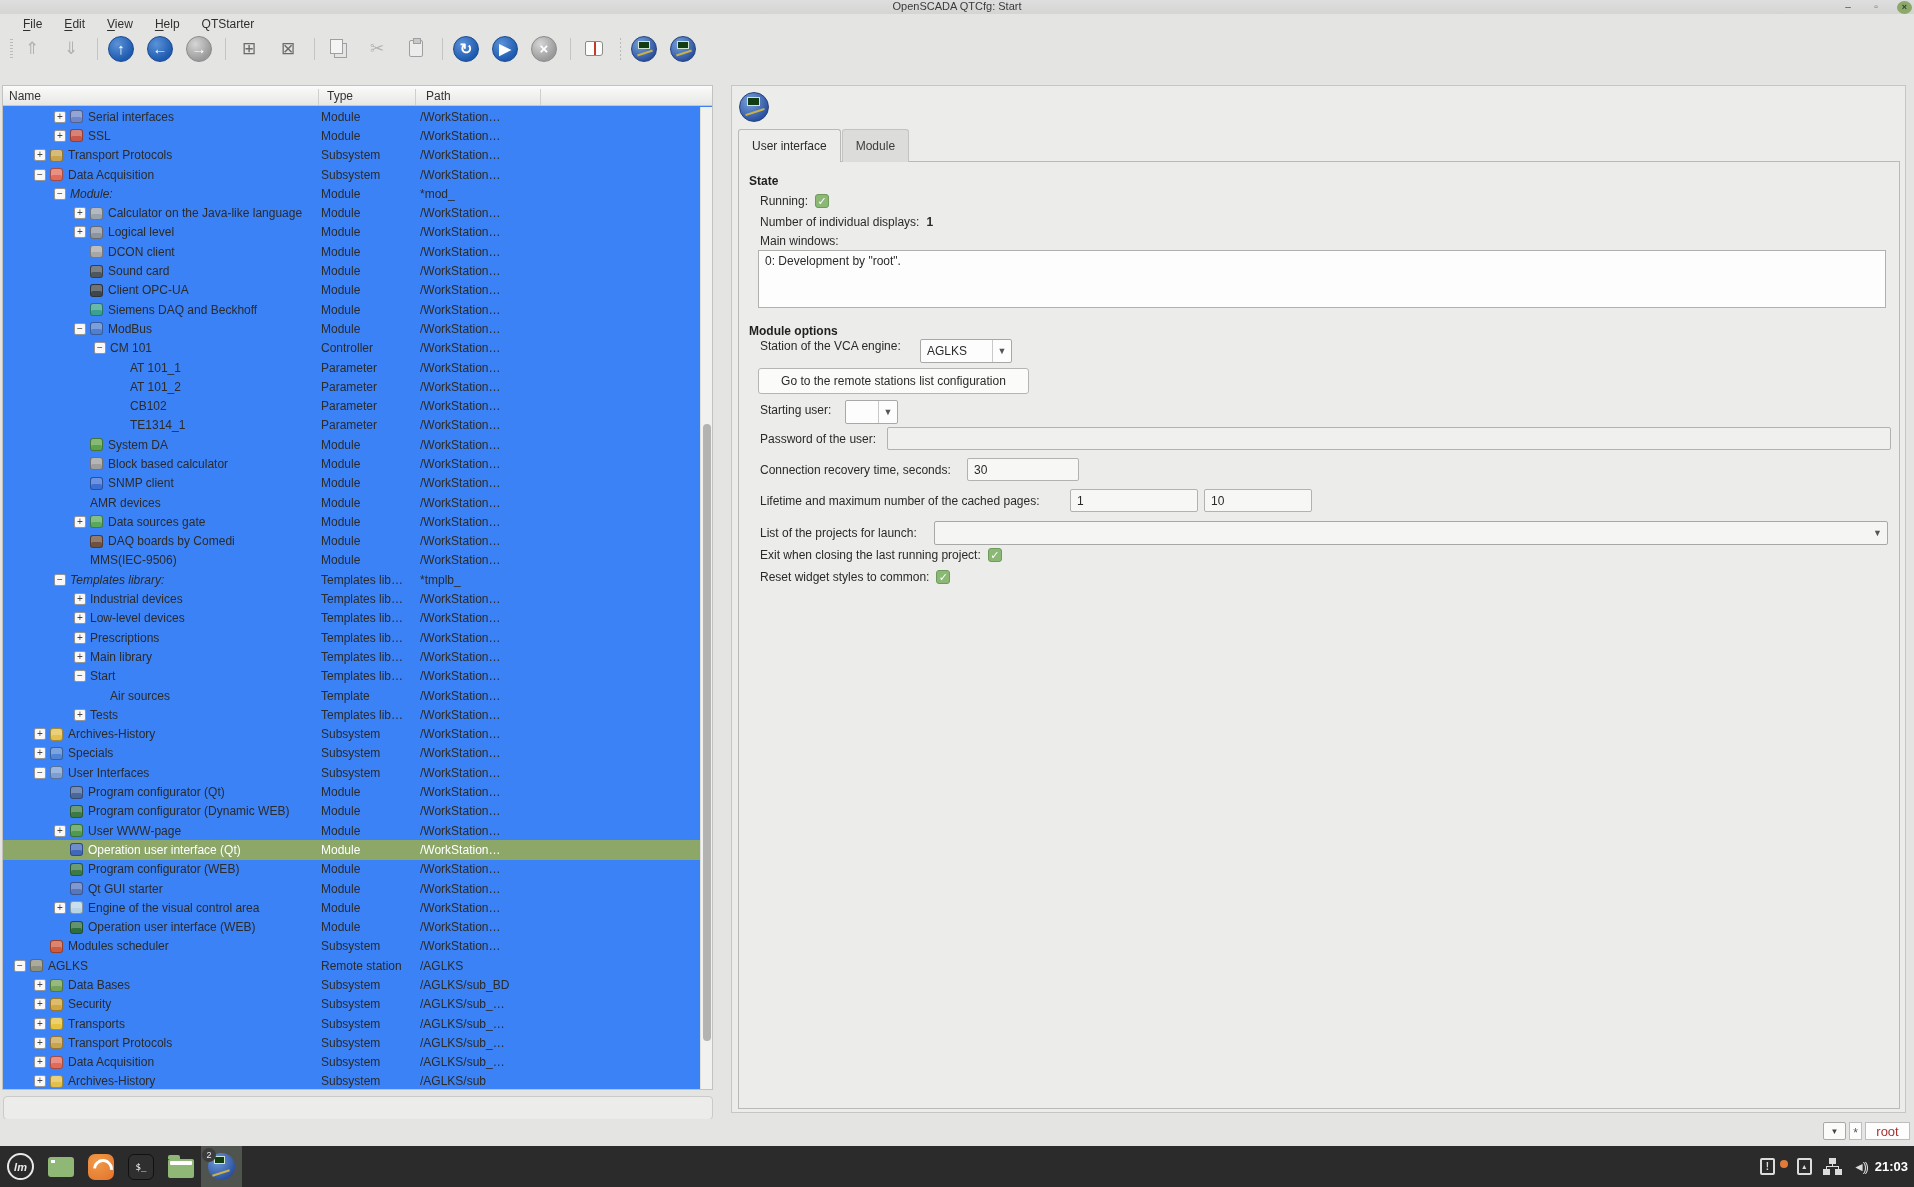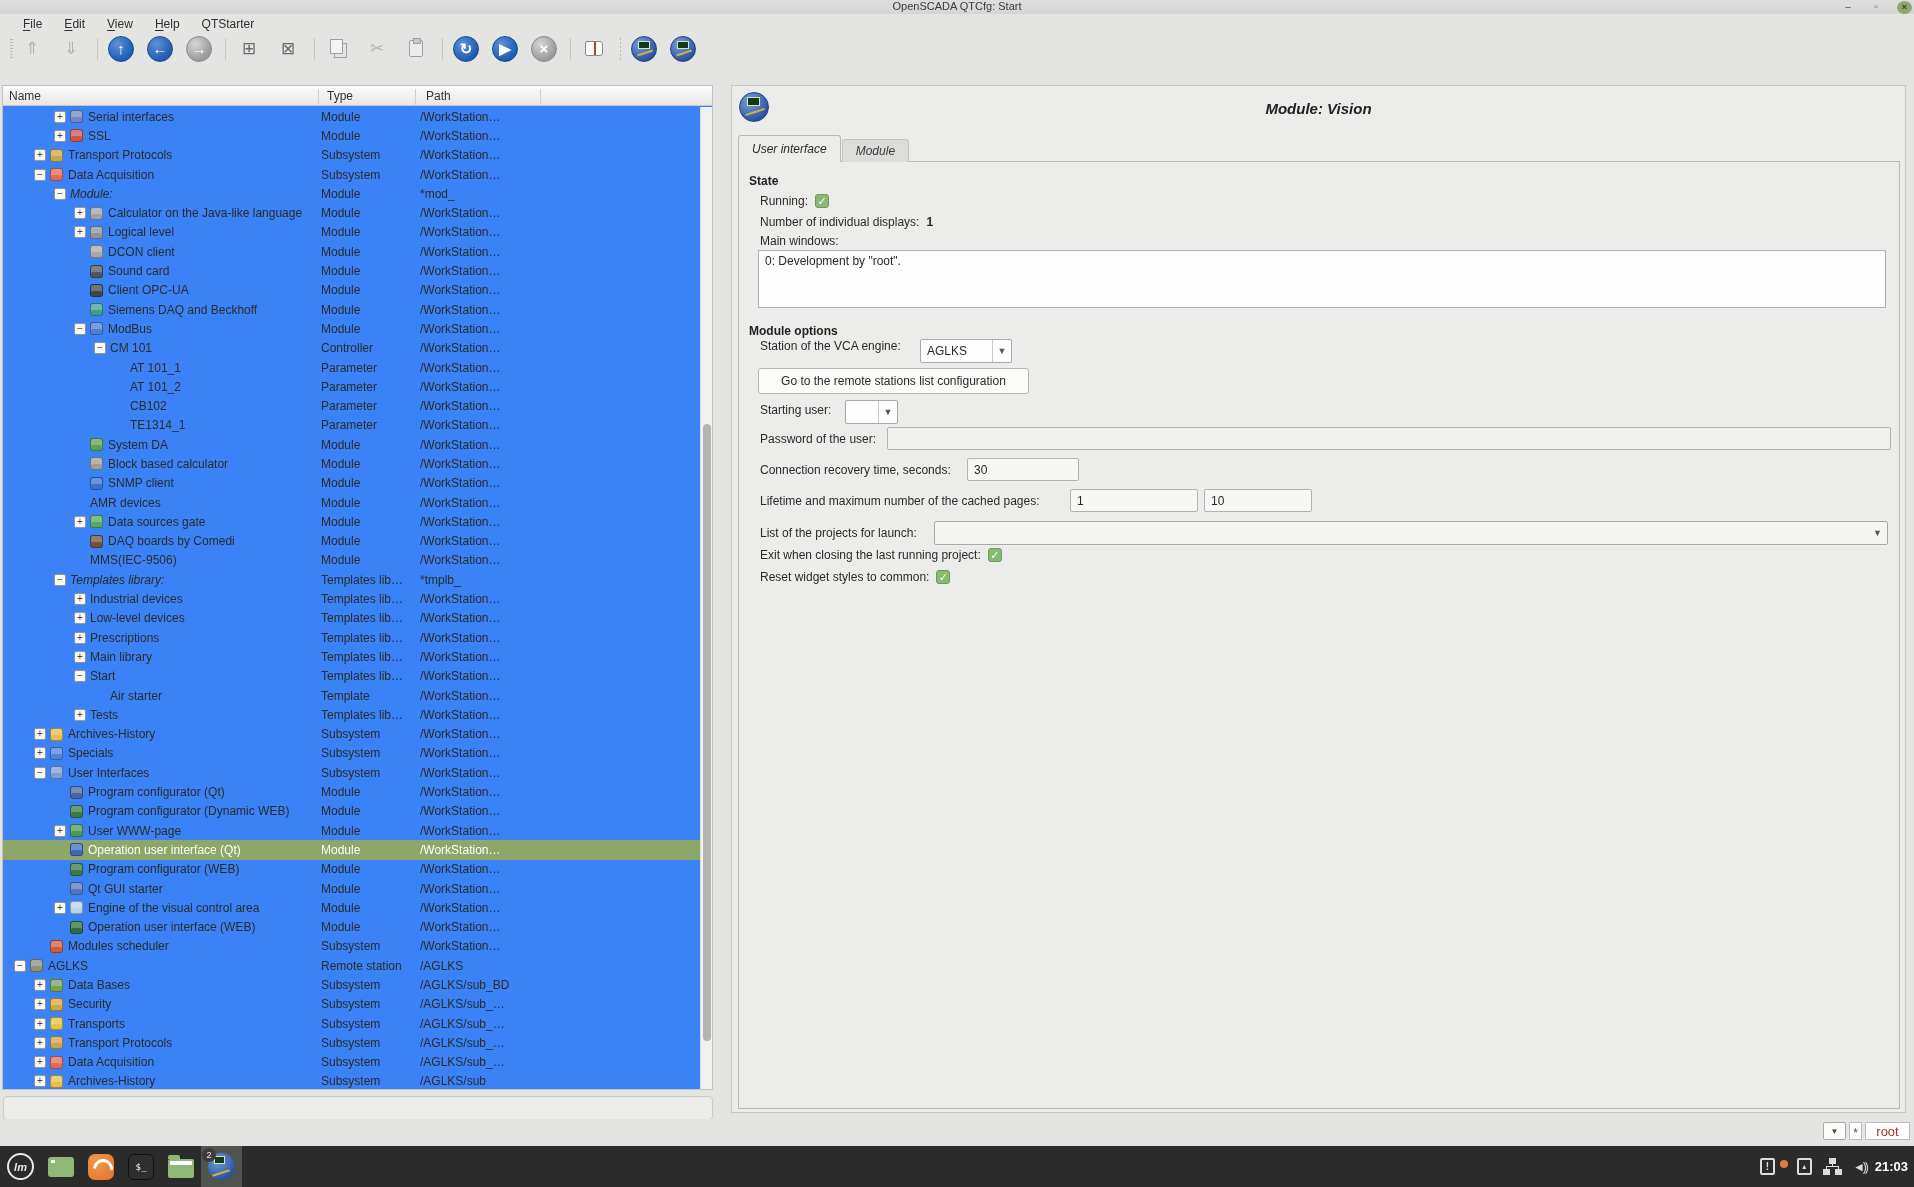--- a/index.html
+++ b/index.html
@@ -72,21 +72,21 @@
   
   #rightpanel { position:absolute; left:731px; top:85px; width:1175px; height:1028px;
                 background:#ececea; border:1px solid #c6c6c4; }
   #panel-icon { position:absolute; left:7px; top:6px; width:30px; height:30px; border-radius:50%;
                 background:radial-gradient(circle at 35% 30%, #7aa3dd, #2a4f9e 75%); border:1px solid #23417e; }
   #panel-icon .mini-screen { width:13px; height:9px; background:#123c12; border:1px solid #cfe4cf; position:absolute; top:4px; left:7px; }
   #panel-icon .mini-tool { width:20px; height:2px; background:#c8b24a; position:absolute; bottom:8px; left:5px; transform:rotate(-18deg); }
   #panel-title { position:absolute; left:0; top:14px; width:100%; text-align:center;
                  font-size:15px; font-weight:bold; font-style:italic; color:#222; }
   #tabs { position:absolute; left:6px; top:49px; display:flex; align-items:flex-end; height:27px; z-index:2; }
-  .tab { font-size:12px; padding:10px 13px; display:flex; align-items:center;font-style:italic; }
+  .tab { font-size:12px; padding:16px 13px; display:flex; align-items:center; }
   .tab.active { height:27px; background:#ececea; border:1px solid #b9b9b7; border-bottom:none; border-radius:3px 3px 0 0; }
   .tab.inactive { height:23px; background:#dcdcda; border:1px solid #c3c3c1; border-bottom:none; border-radius:3px 3px 0 0; color:#3c3c3c; margin-left:1px; }
   #pane { position:absolute; left:6px; top:75px; right:5px; bottom:3px; background:#ececea; border:1px solid #b9b9b7; }
   .sect { position:absolute; left:10px; font-size:12px; font-weight:bold; color:#1f1f1f; }
   .frow { position:absolute; left:21px; display:flex; align-items:center; gap:7px; font-size:12px; color:#2a2a2a; }
   .check { width:14px; height:14px; border-radius:3px; background:#8cb876; border:1px solid #6e9a5a;
            color:#fff; font-size:11px; line-height:13px; text-align:center; flex:none; }
   .bold { font-weight:bold; }
   #main-windows-box { position:absolute; left:19px; right:13px; top:88px; height:58px; background:#fdfdfd;
                       border:1px solid #b0b0ae; font-size:12px; padding:3px 6px; color:#2a2a2a; }
@@ -531,21 +531,21 @@
               <span class="expander">−</span>
             </span>
             <span class="tlabel">Start</span>
           </div>
           <div class="ttype">Templates lib…</div>
           <div class="tpath">/WorkStation…</div>
         </div>
         <div class="trow">
           <div class="tname" style="padding-left: 91px;">
             <span class="slot"></span>
-            <span class="tlabel">Air starter</span>
+            <span class="tlabel">Air sources</span>
           </div>
           <div class="ttype">Template</div>
           <div class="tpath">/WorkStation…</div>
         </div>
         <div class="trow">
           <div class="tname" style="padding-left: 71px;">
             <span class="slot">
               <span class="expander">+</span>
             </span>
             <span class="tlabel">Tests</span>
@@ -753,21 +753,20 @@
       <div id="vthumb"></div>
     </div>
   </div>
   <div id="tree-hscroll"></div>
 
   <div id="rightpanel">
     <div id="panel-icon">
       <span class="mini-screen"></span>
       <span class="mini-tool"></span>
     </div>
-    <div id="panel-title">Module: Vision</div>
     <div id="tabs">
       <div class="tab active">User interface</div>
       <div class="tab inactive">Module</div>
     </div>
     <div id="pane">
       <div class="sect" style="top:12px">State</div>
       <div class="frow" style="top:32px">
         <span>Running:</span>
         <span class="check">✓</span>
       </div>

